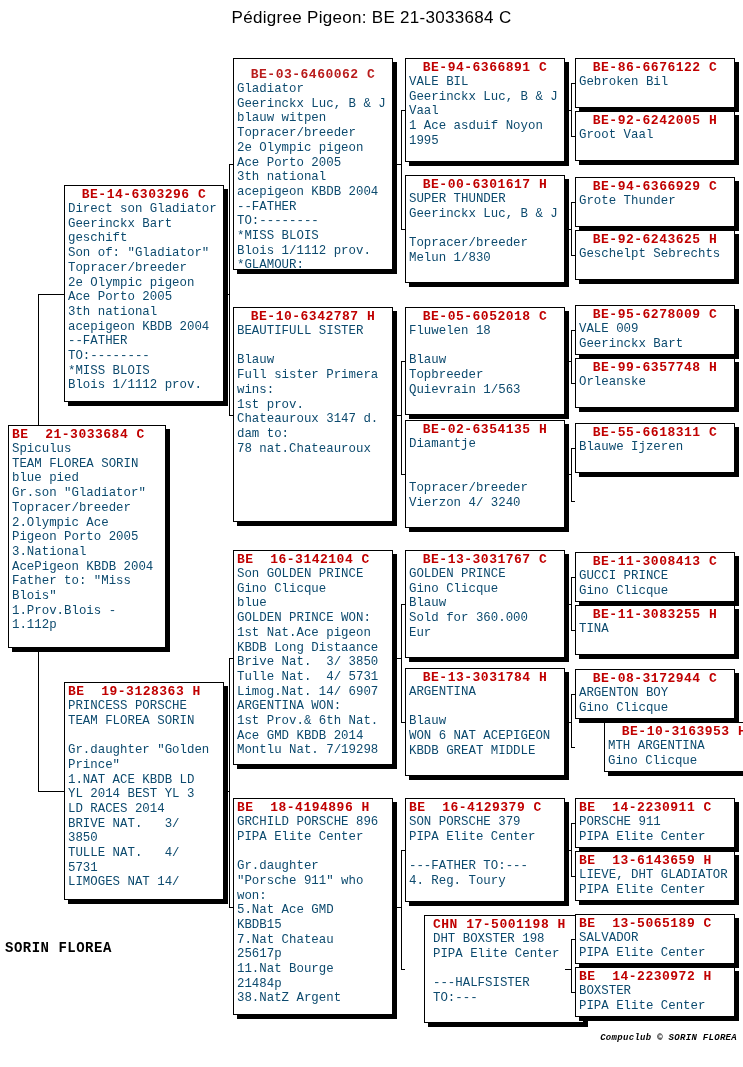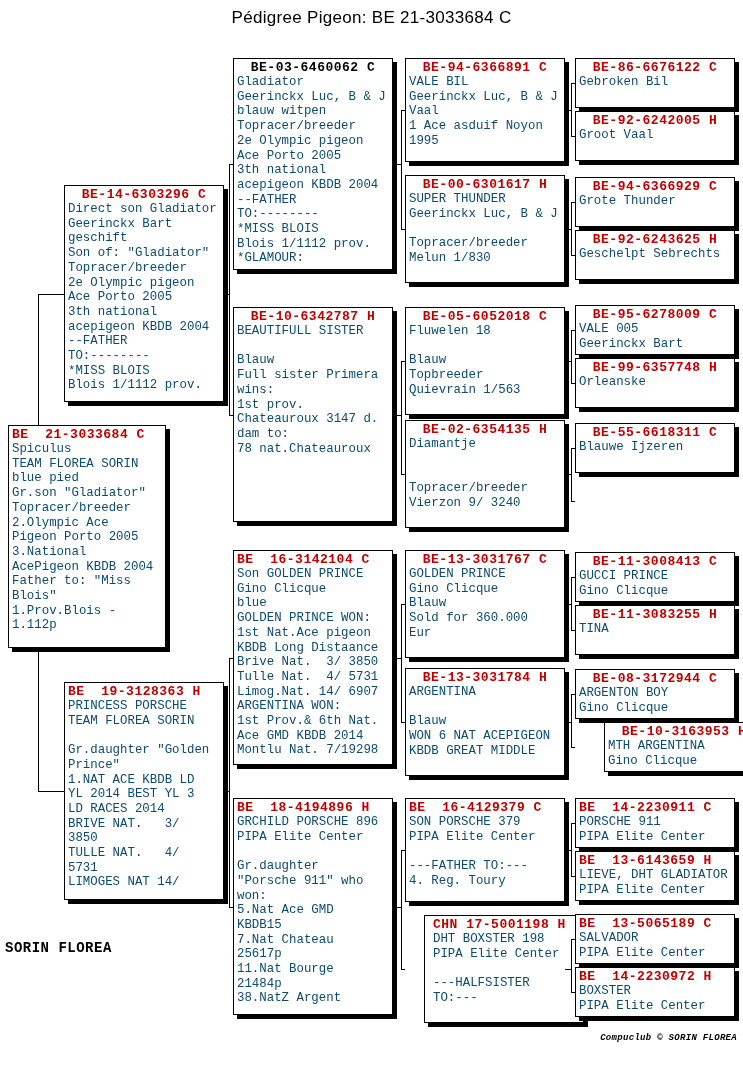--- a/index.html
+++ b/index.html
@@ -82,21 +82,21 @@
 1.NAT ACE KBDB LD
 YL 2014 BEST YL 3
 LD RACES 2014
 BRIVE NAT.   3/
 3850
 TULLE NAT.   4/
 5731
 LIMOGES NAT 14/</div>
       </div>
       <div class="box" style="left: 233px; top: 58px; width: 160px; height: 212px;">
-        <div class="box-header" style="color: #000000; text-align: center;">BE-03-6460062 C</div>
+        <div class="box-header" style="color: #b91c1c; text-align: center; margin-top: 7px;">BE-03-6460062 C</div>
         <div class="box-body">Gladiator
 Geerinckx Luc, B &amp; J
 blauw witpen
 Topracer/breeder
 2e Olympic pigeon
 Ace Porto 2005
 3th national
 acepigeon KBDB 2004
 --FATHER
 TO:--------
@@ -171,21 +171,21 @@
 Blauw
 Topbreeder
 Quievrain 1/563</div>
       </div>
       <div class="box" style="left: 405px; top: 420px; width: 160px; height: 108px;">
         <div class="box-header" style="color: rgb(192, 0, 0); text-align: center;">BE-02-6354135 H</div>
         <div class="box-body">Diamantje
 
 
 Topracer/breeder
-Vierzon 9/ 3240</div>
+Vierzon 4/ 3240</div>
       </div>
       <div class="box" style="left: 405px; top: 550px; width: 160px; height: 108px;">
         <div class="box-header" style="color: rgb(192, 0, 0); text-align: center;">BE-13-3031767 C</div>
         <div class="box-body">GOLDEN PRINCE
 Gino Clicque
 Blauw
 Sold for 360.000
 Eur</div>
       </div>
       <div class="box" style="left: 405px; top: 668px; width: 160px; height: 108px;">
@@ -223,21 +223,21 @@
       <div class="box" style="left: 575px; top: 177px; width: 160px; height: 50px;">
         <div class="box-header" style="color: rgb(192, 0, 0); text-align: center;">BE-94-6366929 C</div>
         <div class="box-body">Grote Thunder</div>
       </div>
       <div class="box" style="left: 575px; top: 230px; width: 160px; height: 50px;">
         <div class="box-header" style="color: rgb(192, 0, 0); text-align: center;">BE-92-6243625 H</div>
         <div class="box-body">Geschelpt Sebrechts</div>
       </div>
       <div class="box" style="left: 575px; top: 305px; width: 160px; height: 50px;">
         <div class="box-header" style="color: rgb(192, 0, 0); text-align: center;">BE-95-6278009 C</div>
-        <div class="box-body">VALE 005
+        <div class="box-body">VALE 009
 Geerinckx Bart</div>
       </div>
       <div class="box" style="left: 575px; top: 358px; width: 160px; height: 50px;">
         <div class="box-header" style="color: rgb(192, 0, 0); text-align: center;">BE-99-6357748 H</div>
         <div class="box-body">Orleanske</div>
       </div>
       <div class="box" style="left: 575px; top: 423px; width: 160px; height: 50px;">
         <div class="box-header" style="color: rgb(192, 0, 0); text-align: center;">BE-55-6618311 C</div>
         <div class="box-body">Blauwe Ijzeren</div>
       </div>

